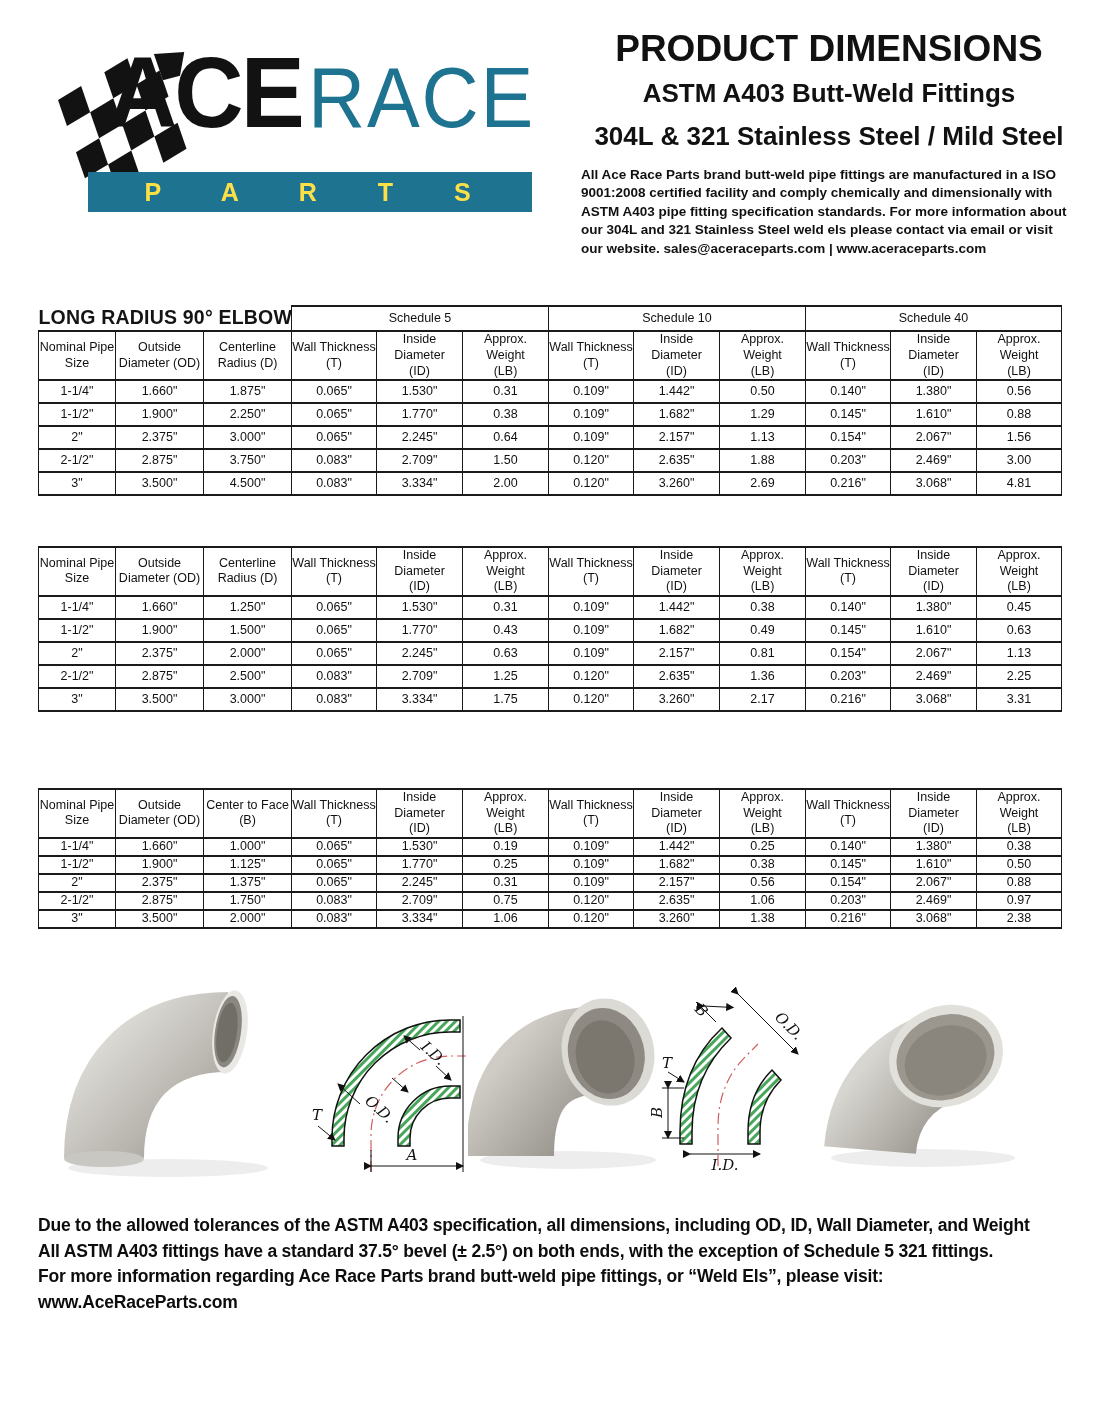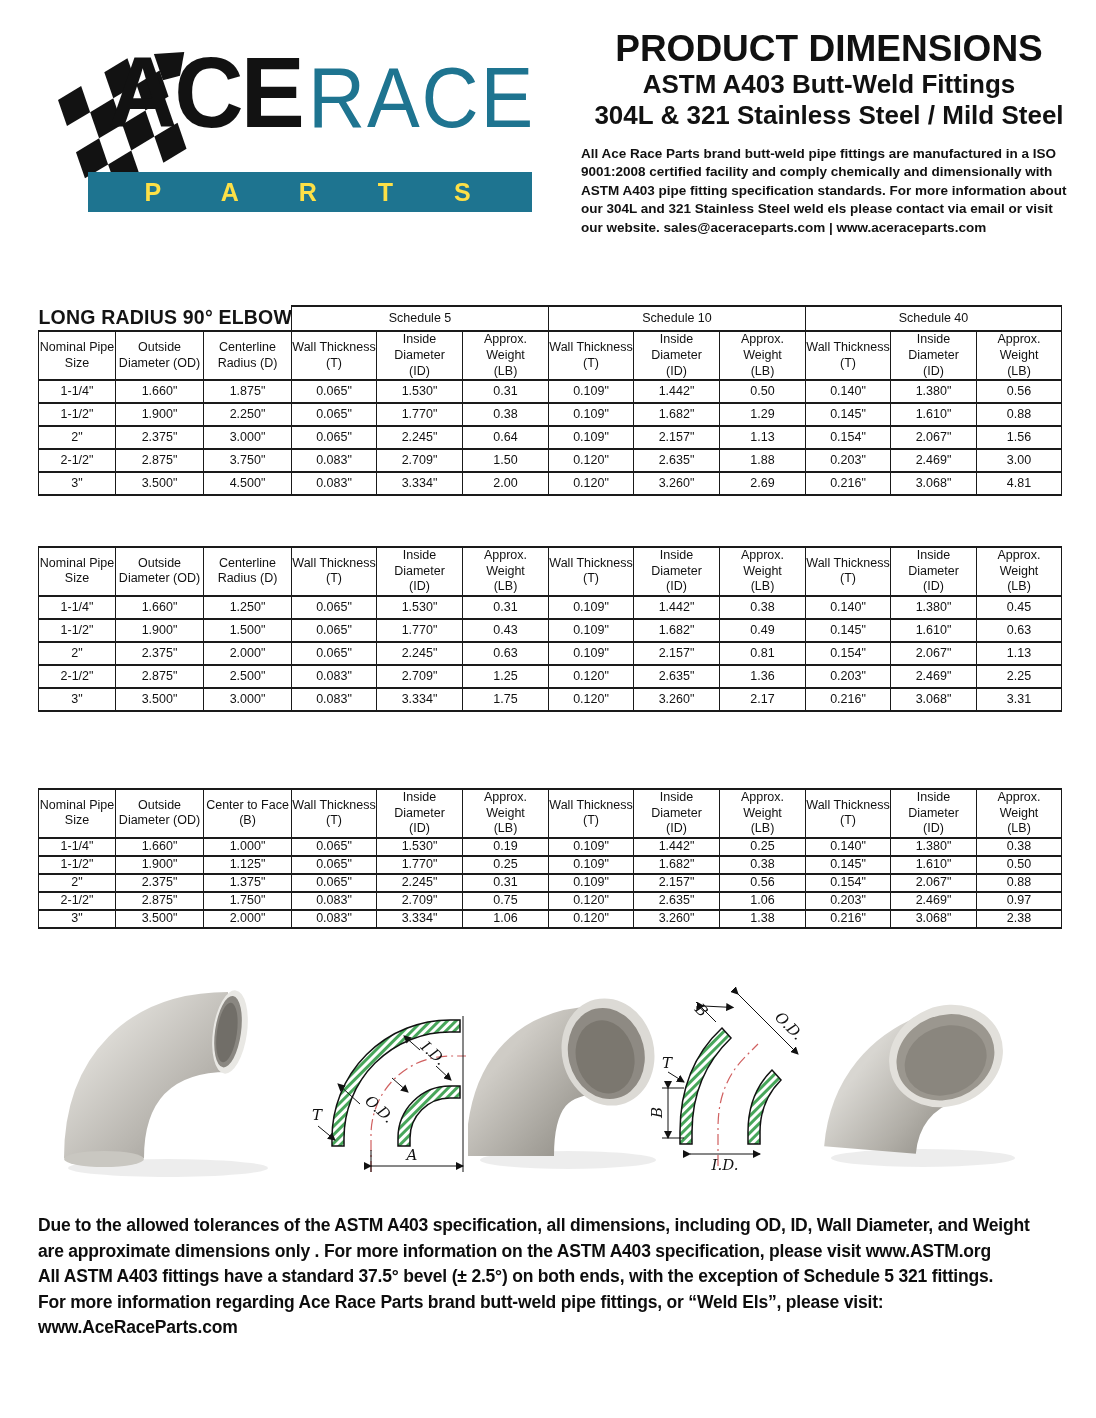--- a/index.html
+++ b/index.html
@@ -12,22 +12,22 @@
   #ace{position:absolute;left:68px;top:18px;font-size:96px;font-weight:bold;letter-spacing:-3px;
        color:#121212;transform:scaleY(1.05);line-height:1;}
   #race{position:absolute;left:268px;top:28px;font-size:86px;font-weight:400;color:#1e7490;
         letter-spacing:2px;transform:scaleX(0.92);transform-origin:left;line-height:1;}
   #partsbar{position:absolute;left:48px;top:146px;width:444px;height:40px;background:#1e7490;
         display:flex;align-items:center;justify-content:center;}
   #partsbar span{color:#fde047;font-size:25px;font-weight:bold;letter-spacing:27px;padding-left:22px;}
 
   #titleblock{position:absolute;left:565px;top:30px;width:528px;text-align:center;}
   #titleblock .h1{font-size:37px;font-weight:bold;letter-spacing:0px;line-height:1.05;}
-  #titleblock .h2{font-size:26px;font-weight:bold;}
-  #titleblock .h3{font-size:26px;font-weight:bold;margin-top:0;}
+  #titleblock .h2{font-size:26px;font-weight:bold;margin-top:9px;}
+  #titleblock .h3{font-size:26px;font-weight:bold;margin-top:12px;}
   #titleblock .desc{margin:14px 20px 0 16px;text-align:left;font-size:13.5px;font-weight:bold;
         line-height:18.5px;}
 
   
   .tsec{position:absolute;left:38px;width:1023px;}
   table.spec{border-collapse:collapse;table-layout:fixed;width:1023px;}
   table.spec th,table.spec td{border:1px solid #1a1a1a;border-top-width:2px;border-bottom-width:2px;
         text-align:center;vertical-align:middle;padding:0;font-size:12.5px;font-weight:normal;
         white-space:pre-line;line-height:1.25;}
   tr.band{height:23px;}
@@ -568,18 +568,17 @@
       <g transform="rotate(-22 128 78)">
         <ellipse cx="128" cy="78" rx="58" ry="50" fill="#e2e0db"></ellipse>
         <ellipse cx="127" cy="79" rx="50" ry="42" fill="#9b978f"></ellipse>
         <ellipse cx="126" cy="82" rx="42" ry="34" fill="#8a867e"></ellipse>
       </g>
     </svg>
   </div>
 
   <div id="footer">
     <div>Due to the allowed tolerances of the ASTM A403 specification, all dimensions, including OD, ID, Wall Diameter, and Weight</div>
-    <div>are approximate dimensions only . For more information on the ASTM A403 specification, please visit www.ASTM.org</div>
     <div>All ASTM A403 fittings have a standard 37.5° bevel (± 2.5°) on both ends, with the exception of Schedule 5 321 fittings.</div>
     <div>For more information regarding Ace Race Parts brand butt-weld pipe fittings, or “Weld Els”, please visit: www.AceRaceParts.com</div>
   </div>
 
 </div>
 
 </body></html>

